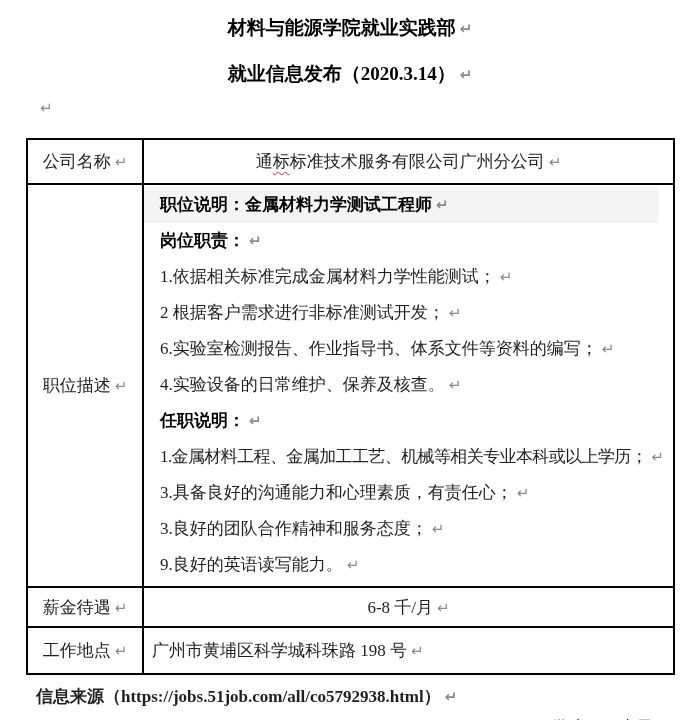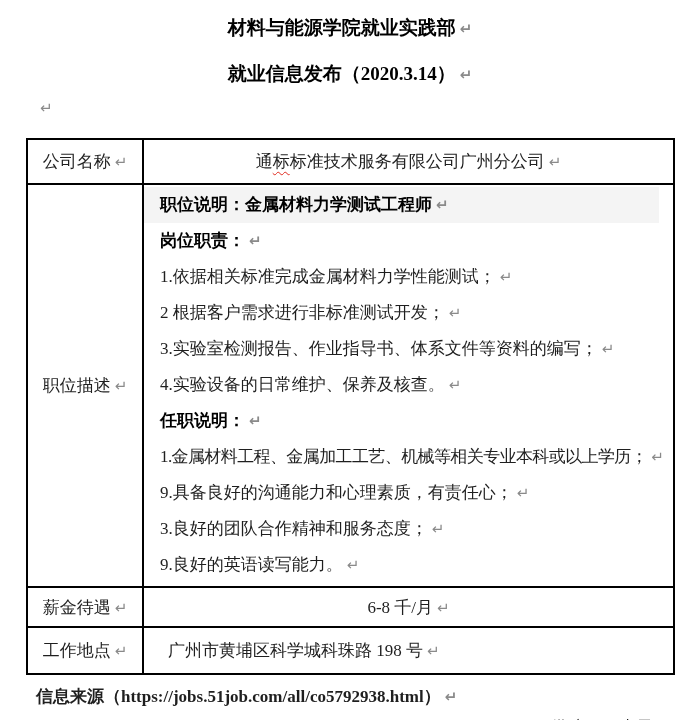--- a/index.html
+++ b/index.html
@@ -24,21 +24,21 @@
     border-collapse:collapse;table-layout:fixed;
     margin:20px 0 0 26px;width:649px;
   }
   table.job-table td{
     border:2px solid #000;
   }
   .label-cell{
     width:112px;text-align:center;vertical-align:middle;
   }
   .value-center{text-align:center;vertical-align:middle;}
-  .value-left{text-align:left;vertical-align:middle;padding-left:24px;}
+  .value-left{text-align:left;vertical-align:middle;padding-left:8px;}
   .desc-cell{vertical-align:top;padding:2px 0 0 0;}
   .para{
     height:36px;line-height:36px;padding-left:16px;white-space:nowrap;overflow:visible;
   }
   .para.bold{font-weight:bold;color:#000;}
   .para.shaded{background:#f4f4f4;margin-right:14px;}
   .para.tight{letter-spacing:-0.6px;}
   .misspell{
     text-decoration-line:underline;
     text-decoration-style:wavy;
@@ -88,33 +88,33 @@
         <div class="para bold">
           <span>岗位职责：</span><span class="mark">↵</span>
         </div>
         <div class="para">
           <span>1.依据相关标准完成金属材料力学性能测试；</span><span class="mark">↵</span>
         </div>
         <div class="para">
           <span>2 根据客户需求进行非标准测试开发；</span><span class="mark">↵</span>
         </div>
         <div class="para">
-          <span>3.实验室检测报告、作业指导书、体系文件等资料的编写；</span><span class="mark">↵</span>
+          <span>6.实验室检测报告、作业指导书、体系文件等资料的编写；</span><span class="mark">↵</span>
         </div>
         <div class="para">
           <span>4.实验设备的日常维护、保养及核查。</span><span class="mark">↵</span>
         </div>
         <div class="para bold">
           <span>任职说明：</span><span class="mark">↵</span>
         </div>
         <div class="para tight">
           <span>1.金属材料工程、金属加工工艺、机械等相关专业本科或以上学历；</span><span class="mark">↵</span>
         </div>
         <div class="para">
-          <span>9.具备良好的沟通能力和心理素质，有责任心；</span><span class="mark">↵</span>
+          <span>3.具备良好的沟通能力和心理素质，有责任心；</span><span class="mark">↵</span>
         </div>
         <div class="para">
           <span>3.良好的团队合作精神和服务态度；</span><span class="mark">↵</span>
         </div>
         <div class="para">
           <span>9.良好的英语读写能力。</span><span class="mark">↵</span>
         </div>
       </td>
     </tr>
 

